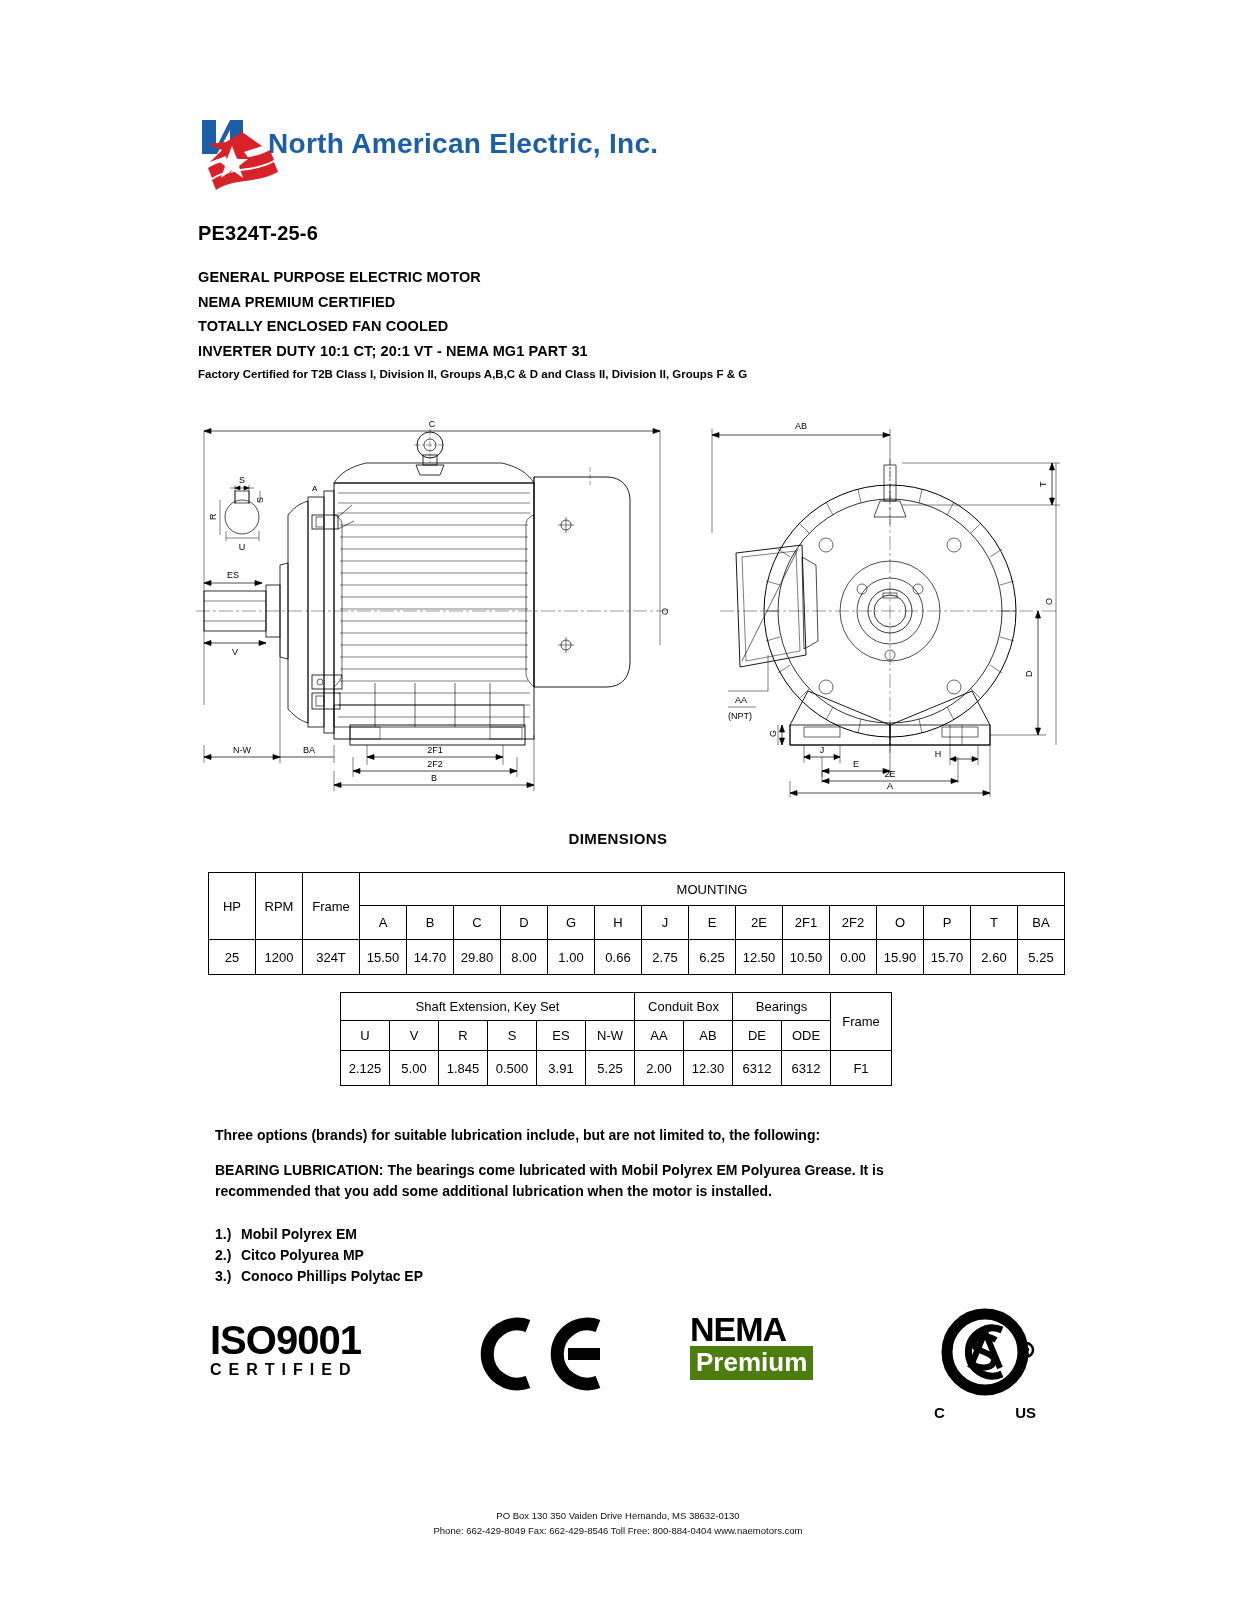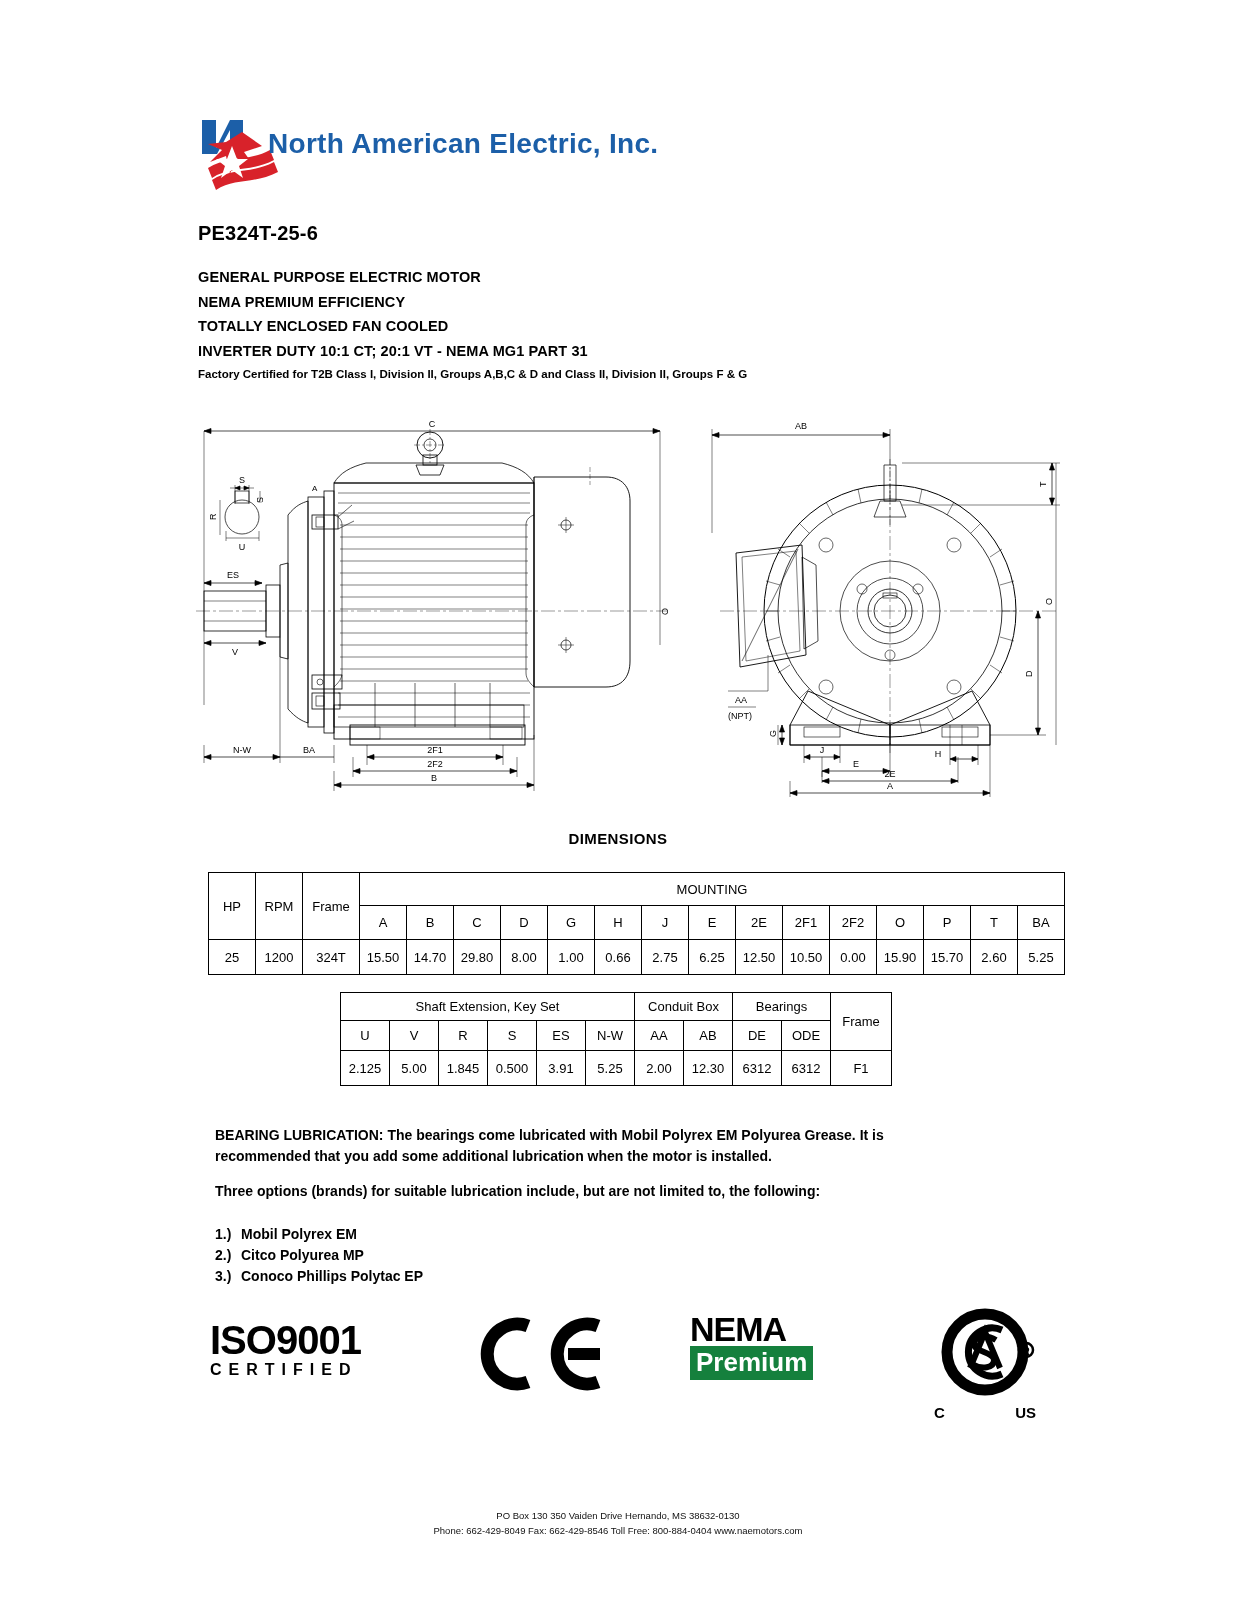--- a/index.html
+++ b/index.html
@@ -192,21 +192,21 @@
     letter-spacing: 7px;
     line-height: 20px;
   }
   .nema-top {
     font-size: 34px;
     font-weight: bold;
     letter-spacing: -1px;
     line-height: 34px;
   }
   .nema-bot {
-    background: #15803d;
+    background: #4d7c0f;
     color: #fff;
     font-size: 26px;
     font-weight: bold;
     letter-spacing: 0px;
     line-height: 30px;
     padding: 1px 6px 3px 6px;
     text-align: center;
   }
   .csa-sub {
     position: relative;
@@ -248,21 +248,21 @@
         <path d="M36 34 L41 47 L52 47 L43 54 L47 66 L36 58 L25 66 L29 54 L20 47 L31 47 Z" fill="#ffffff"></path>
       </svg>
     </div>
     <div class="logo-text">North American Electric, Inc.</div>
   </div>
 
   <div class="model-title">PE324T-25-6</div>
 
   <div class="spec-list">
     <div class="spec-line">GENERAL PURPOSE ELECTRIC MOTOR</div>
-    <div class="spec-line">NEMA PREMIUM EFFICIENCY</div>
+    <div class="spec-line">NEMA PREMIUM CERTIFIED</div>
     <div class="spec-line">TOTALLY ENCLOSED FAN COOLED</div>
     <div class="spec-line">INVERTER DUTY 10:1 CT; 20:1 VT - NEMA MG1 PART 31</div>
   </div>
 
   <div class="cert-line">Factory Certified for T2B Class I, Division II, Groups A,B,C &amp; D and Class II, Division II, Groups F &amp; G</div>
 
   <div class="drawings">
     <svg width="900" height="400" viewBox="0 0 900 400">
       <g stroke="#000" fill="none" stroke-width="0.7" font-family="Liberation Sans, sans-serif" font-size="9">
 
@@ -627,22 +627,22 @@
       <td>2.00</td>
       <td>12.30</td>
       <td>6312</td>
       <td>6312</td>
       <td>F1</td>
     </tr>
   </tbody>
     </table>
 
   <div class="lube">
+    <p>Three options (brands) for suitable lubrication include, but are not limited to, the following:</p>
     <p>BEARING LUBRICATION:  The bearings come lubricated with Mobil Polyrex EM Polyurea Grease.  It is recommended that you add some additional lubrication when the motor is installed.</p>
-    <p>Three options (brands) for suitable lubrication include, but are not limited to, the following:</p>
     <div class="opts">
       <div class="opt">
         <span class="num">1.)</span><span>Mobil Polyrex EM</span>
       </div>
       <div class="opt">
         <span class="num">2.)</span><span>Citco Polyurea MP</span>
       </div>
       <div class="opt">
         <span class="num">3.)</span><span>Conoco Phillips Polytac EP</span>
       </div>

